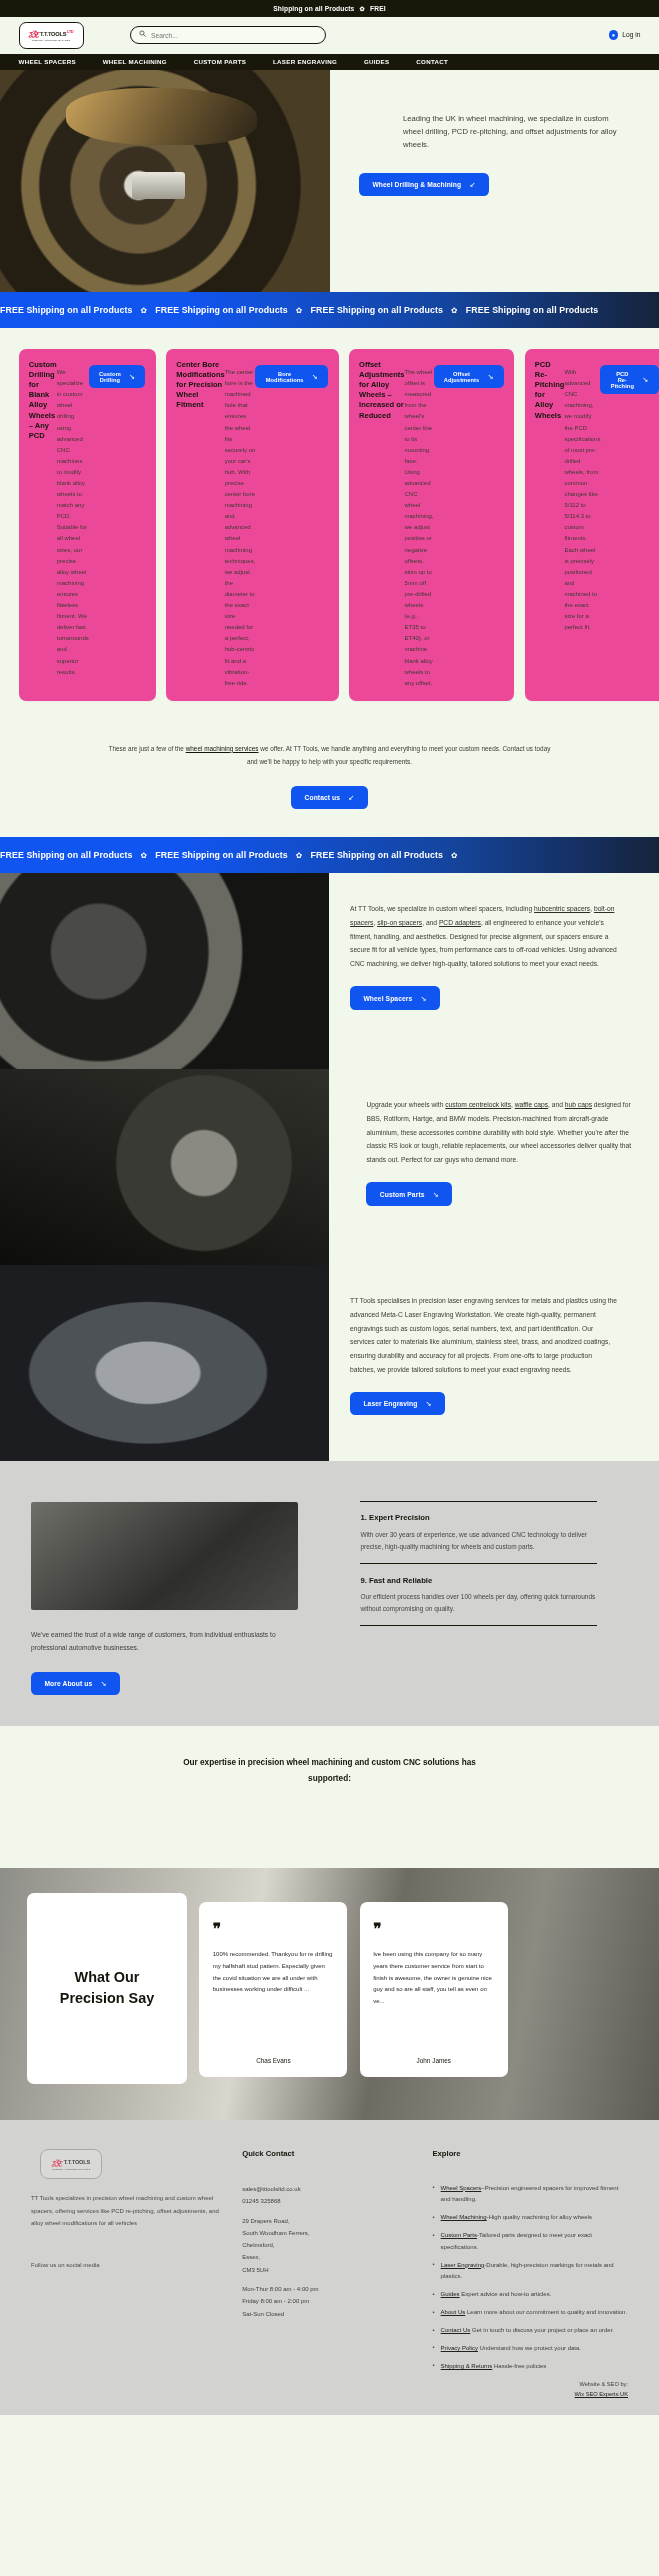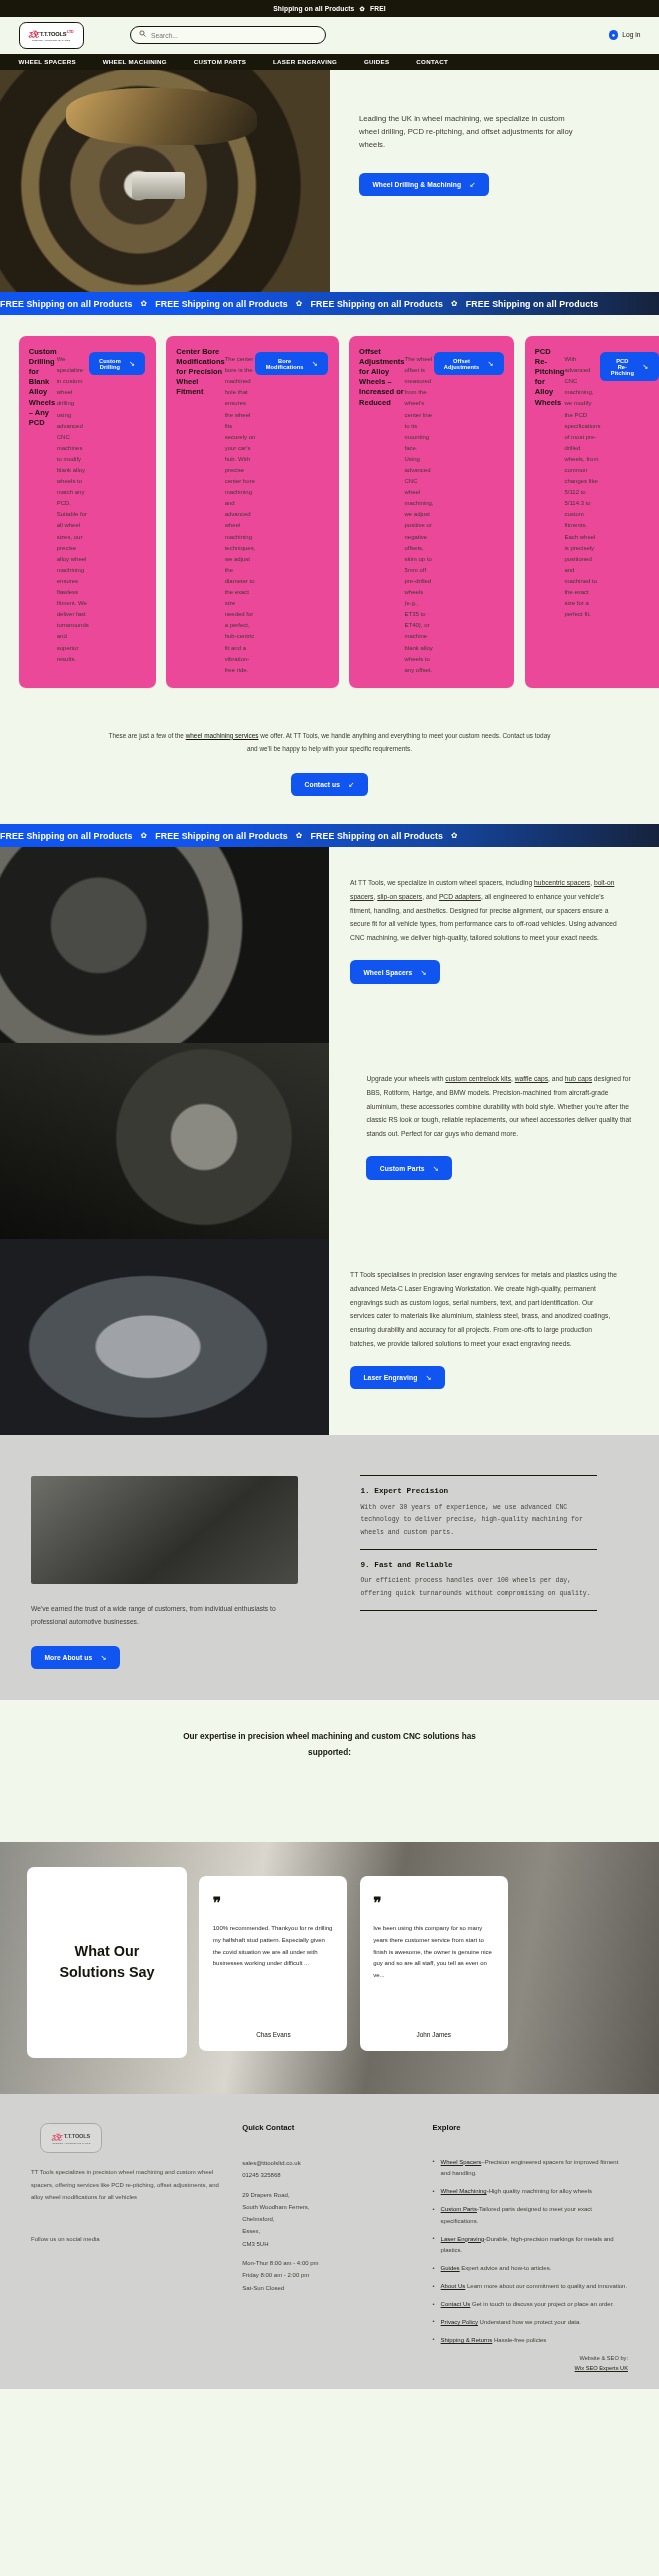--- a/index.html
+++ b/index.html
@@ -82,35 +82,35 @@
     background:linear-gradient(180deg,#e8e6dd,#9d9a8f); border-radius:3.1px; filter:blur(0.3px);
   }
   .hero-copy{
     flex:1; padding:23px 33px 0 29px; background:#f1f7ea;
   }
   .hero-title{
     font-size:19.6px; line-height:1.18; font-weight:800; letter-spacing:-0.3px;
     max-width:247px;
   }
   .hero-sub{
-    margin-top:18.5px; font-size:7.7px; line-height:1.75; color:#3d3d34; max-width:216px;
+    margin-top:18.5px; font-size:7.7px; line-height:1.75; color:#3d3d34; max-width:216px;margin-left:44px;
   }
   .btn{
     display:inline-flex; align-items:center; gap:8.2px;
     background:#1155f0; color:#fff; border:none; border-radius:5.2px;
     font-family:"Liberation Sans",sans-serif;
     font-size:6.7px; font-weight:700; padding:7.2px 13.4px; cursor:pointer;
     letter-spacing:0.1px;
   }
   .btn .arr{ font-size:7.2px; font-weight:400; }
   .hero-btn{ margin-top:20.6px; }
 
   
   .marquee{
-    height:23px; display:flex; align-items:center; overflow:hidden;
+    height:36px; display:flex; align-items:center; overflow:hidden;
     background:linear-gradient(90deg,#1155f0 0%,#1155f0 28%,#14459e 68%,#16233c 100%);
     color:#fff; white-space:nowrap;
   }
   .marquee .item{ font-size:8.8px; font-weight:700; letter-spacing:0.1px; }
   .marquee .gear{ margin:0 8.2px; font-size:7.7px; }
 
   
   .cards-wrap{ background:#f1f7ea; padding:20.6px 18.5px 17.5px; }
   .cards{ display:flex; gap:10.3px; }
   .card{
@@ -159,21 +159,21 @@
   .why{ background:#d2d2d0; display:flex; padding:0; }
   .why-left{ width:330px; padding:41px 31px 31px 31px; }
   .why-left .img{
     width:100%; height:108px; border-radius:2.1px;
     background:linear-gradient(140deg,#6f6f6a,#2e2e2b 60%,#4a4a46);
     margin-bottom:17.5px;
   }
   .why-left p{ font-size:6.7px; line-height:2.0; color:#3c3c37; }
   .why-left .btn{ margin-top:17.5px; }
   .why-right{ width:330px; padding:40px 62px 31px 31px; }
-  .why-item{ border-top:0.8px solid #19170a; padding:11.3px 0 9.3px;font-family:Liberation Mono, monospace; }
+  .why-item{ border-top:0.8px solid #19170a; padding:11.3px 0 9.3px; }
   .why-item:last-child{ border-bottom:0.8px solid #19170a; }
   .why-item h4{ font-size:7.7px; font-weight:800; }
   .why-item p{ font-size:6.5px; line-height:1.95; color:#45453f; margin-top:6.2px; }
 
   
   .expertise{
     background:#f1f7ea; text-align:center; padding:29px 165px 36px;
     font-size:8.2px; font-weight:800; line-height:1.85;
   }
   .logos-row{ background:#f1f7ea; height:46px; }
@@ -397,21 +397,21 @@
   </div>
 </div>
 
 <div class="expertise">Our expertise in precision wheel machining and custom CNC solutions has supported:</div>
 <div class="logos-row"></div>
 
 <div class="testi">
   <div class="t-head">
     <h2>
       <span>What Our</span><br>
-      <span>Solutions Say</span>
+      <span>Precision Say</span>
     </h2>
   </div>
   <div class="t-card">
     <div class="t-quote">❞</div>
     <p>100% recommended. Thankyou for re drilling my halfshaft stud pattern. Especially given the covid situation we are all under with businesses working under difficult ...</p>
     <div class="t-name">Chas Evans</div>
   </div>
   <div class="t-card">
     <div class="t-quote">❞</div>
     <p>Ive been using this company for so many years there customer service from start to finish is awesome, the owner is genuine nice guy and so are all staff, you tell as even on ve...</p>

